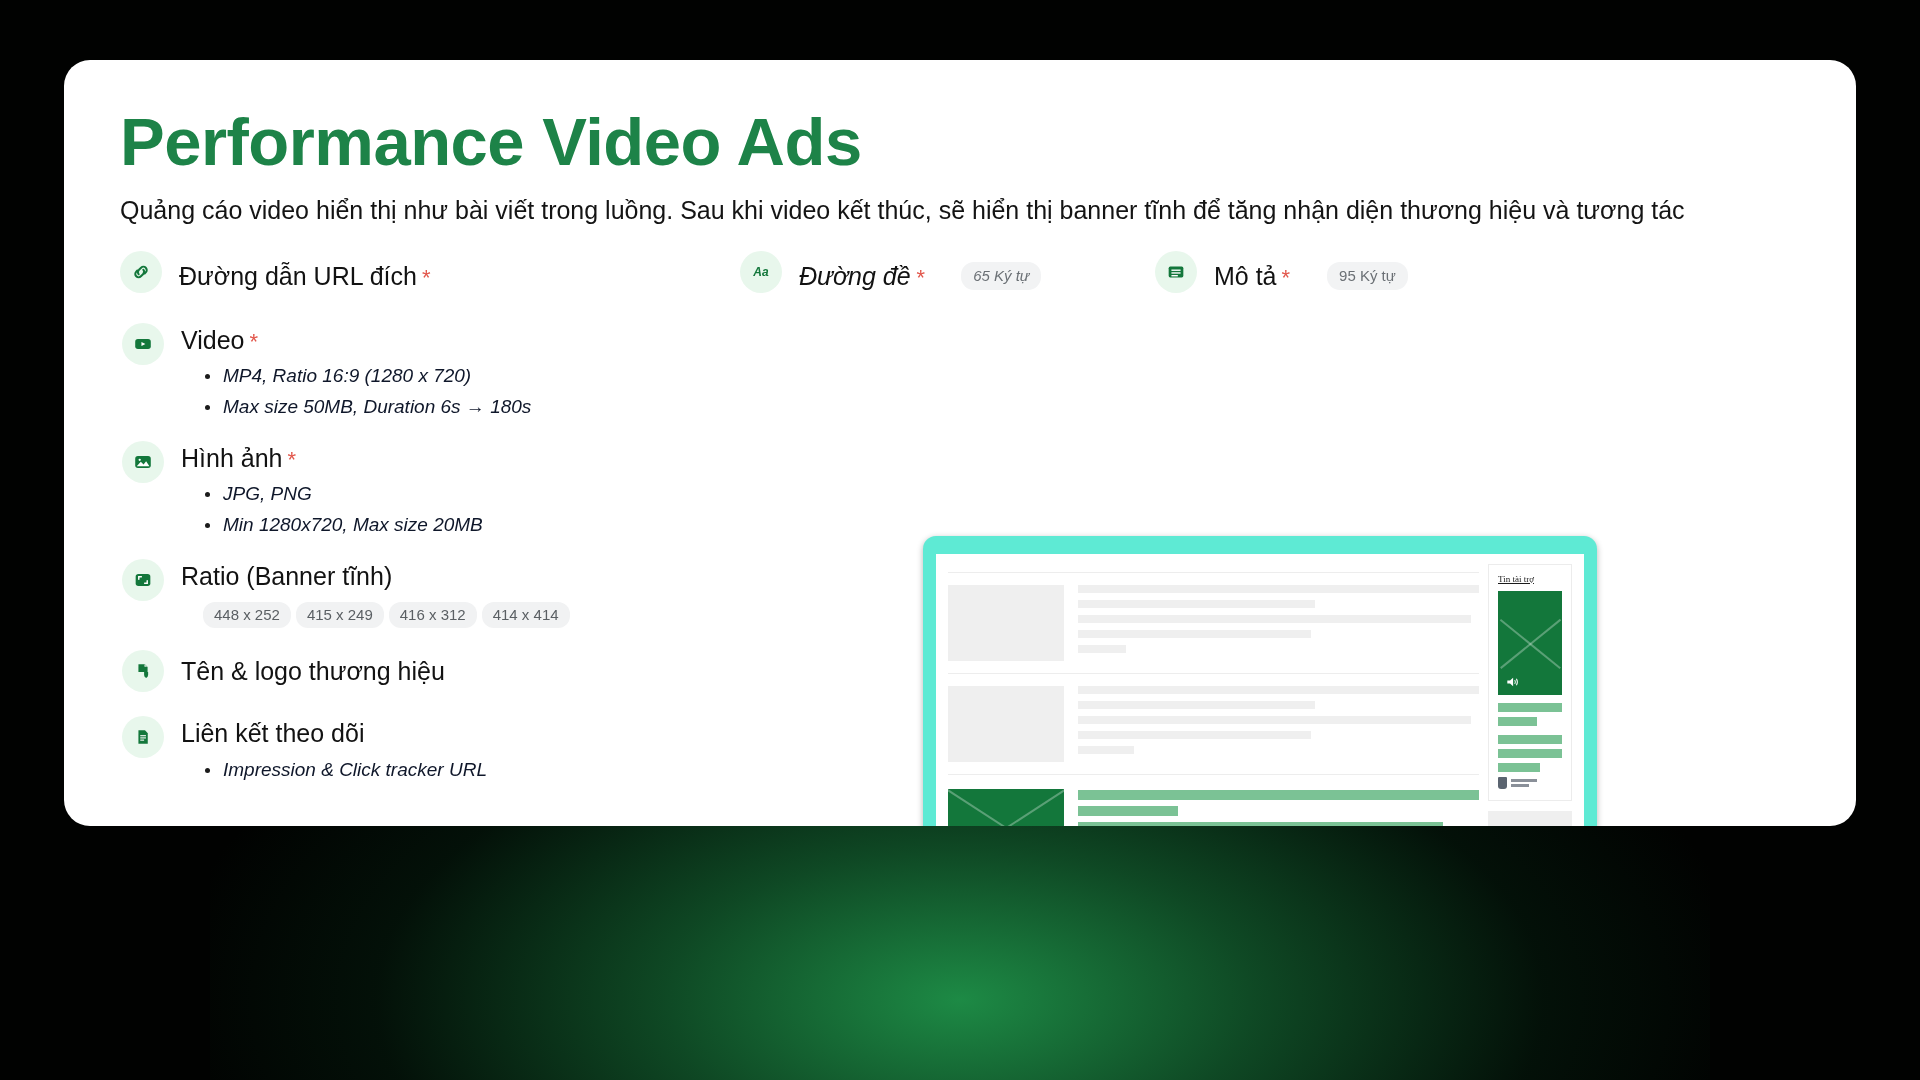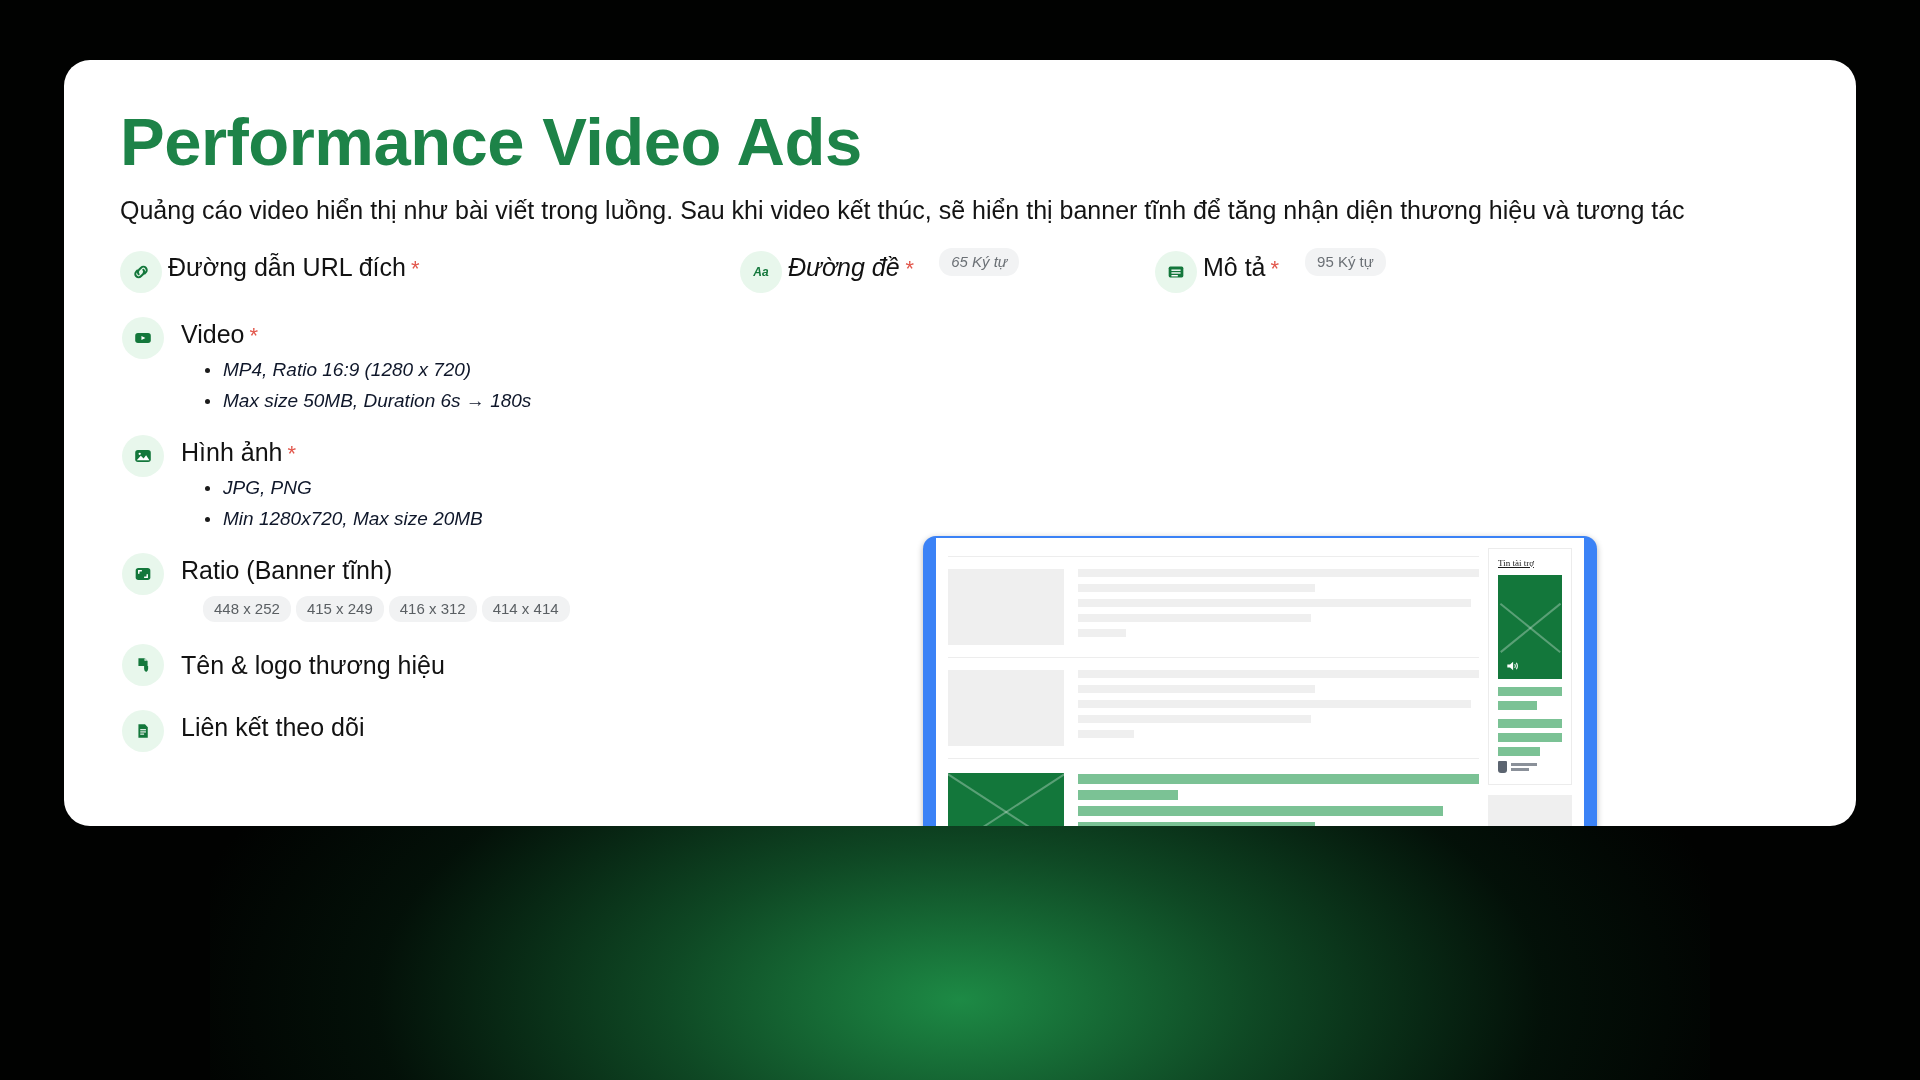--- a/index.html
+++ b/index.html
@@ -187,21 +187,21 @@
     gap: 17px;
   }
   .inline-row .feature-label { display: flex; align-items: center; }
 
   
   .top-row {
     display: flex;
     align-items: center;
     gap: 0;
   }
-  .top-row-item { display: flex; align-items: flex-start; gap: 6px; }
+  .top-row-item { display: flex; align-items: flex-end; gap: 17px; }
   .top-row-item.i1 { width: 620px; }
   .top-row-item.i2 { width: 415px; font-style: italic; }
 
   .spacer-12 { height: 12px; }
   .spacer-18 { height: 18px; }
   .spacer-22 { height: 22px; }
 
   
   .laptop {
     position: absolute;
@@ -209,23 +209,23 @@
     top: 285px;
     width: 800px;
     height: 460px;
   }
   .laptop-screen {
     position: absolute;
     left: 63px;
     top: 0;
     width: 674px;
     height: 418px;
-    background: #3b82f6;
+    background: #5eead4;
     border-radius: 13px 13px 0 0;
-    padding: 2px 13px 0 13px;
+    padding: 18px 13px 0 13px;
     box-shadow: 0 2px 6px rgba(0,0,0,0.3);
   }
   .laptop-viewport {
     width: 100%;
     height: 100%;
     background: #ffffff;
     overflow: hidden;
     position: relative;
   }
 
@@ -364,21 +364,21 @@
             </svg>
           </span>
           <span class="feature-label">
             <span>Mô tả</span><span class="req">*</span>
           </span>
           <span class="count-chip">95 Ký tự</span>
         </div>
 
       </div>
 
-      <div class="left-col" style="top:66px;">
+      <div class="left-col" style="top:72px;">
 
         <div class="feature-row">
           <span class="icon-badge">
             <svg width="22" height="22" viewBox="0 0 24 24">
               <rect x="3.5" y="6.5" width="17" height="11" rx="3" fill="#13773b"></rect>
               <path d="M10.3 9.8 L14.6 12 L10.3 14.2 Z" fill="#ffffff"></path>
             </svg>
           </span>
           <div class="feature-body">
             <div class="feature-label">
@@ -461,20 +461,23 @@
               <path d="M7 4.6 H14.2 L17.2 7.8 V19.4 H7 Z" fill="#13773b"></path>
               <rect x="9" y="10" width="6.2" height="1.2" fill="#ffffff"></rect>
               <rect x="9" y="12.4" width="6.2" height="1.2" fill="#ffffff"></rect>
               <rect x="9" y="14.8" width="4.2" height="1.2" fill="#ffffff"></rect>
             </svg>
           </span>
           <div class="feature-body">
             <div class="feature-label">
               <span>Liên kết theo dõi</span>
             </div>
+            <ul class="bullets">
+              <li>Impression &amp; Click tracker URL</li>
+            </ul>
           </div>
         </div>
 
       </div>
 
       <div class="laptop">
 
         <div class="laptop-screen">
           <div class="laptop-viewport">
 

